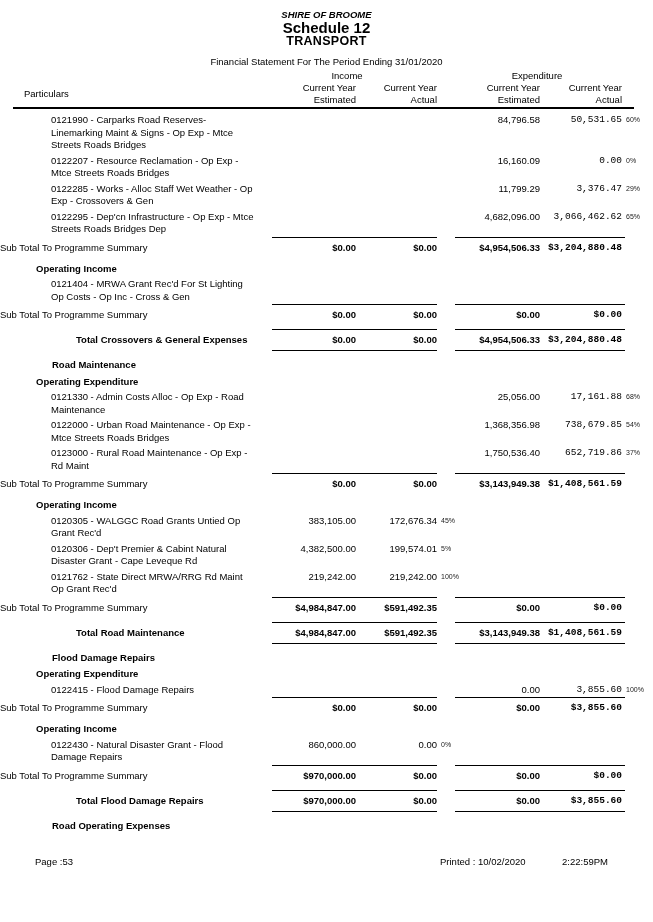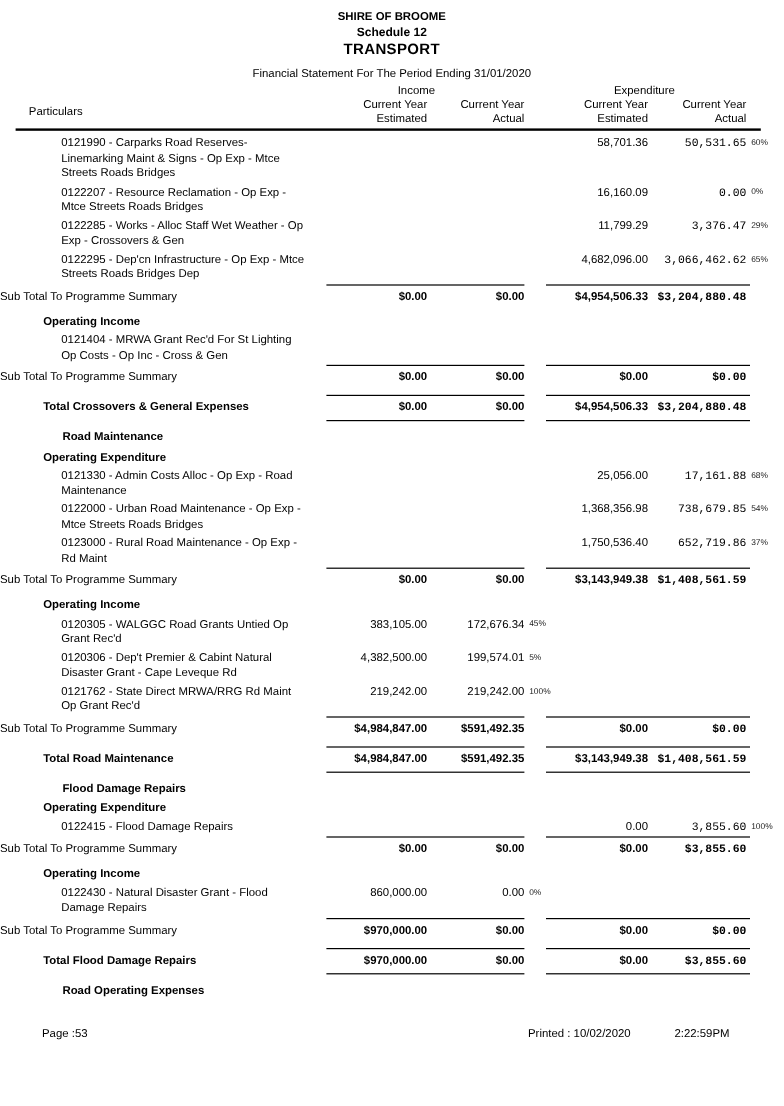--- a/index.html
+++ b/index.html
@@ -3,22 +3,22 @@
 <meta charset="utf-8">
 <style>
   html,body{margin:0;padding:0;background:#fff;}
   body{width:653px;height:922px;position:relative;overflow:hidden;
        font-family:"Liberation Sans","DejaVu Sans",sans-serif;color:#000;
        -webkit-font-smoothing:antialiased;}
   .page{position:absolute;inset:0;background:#ffffff;}
 
   
   .rpt-head{position:absolute;top:8px;left:0;width:653px;text-align:center;}
-  .h1{font-size:9.5px;font-weight:700;line-height:13px;}
-  .h2{font-size:10px;font-weight:700;line-height:13px;}
+  .h1{font-size:9.5px;font-weight:700;line-height:13px;font-style:italic;}
+  .h2{font-size:15px;font-weight:700;line-height:13px;}
   .h3{font-size:12.5px;font-weight:700;line-height:15px;letter-spacing:.3px;}
   .h4{font-size:9.5px;font-weight:400;margin-top:7px;}
 
   
   .colhead{position:absolute;top:70px;left:0;width:653px;height:40px;font-size:9.5px;}
   .grp{position:absolute;top:0;width:110px;text-align:center;}
   .grp.income{left:292px;}
   .grp.expend{left:482px;}
   .ch{position:absolute;text-align:right;line-height:11.5px;top:12px;}
   .ch .l2{display:block;}
@@ -34,21 +34,21 @@
   .row{position:relative;}
   .row .lbl{display:block;line-height:12.5px;}
   .row.account{margin:0 0 3px 0;}
   .row.account .lbl{margin-left:51px;width:205px;}
   .row.section{margin:5px 0 4px 0;font-weight:700;}
   .row.section .lbl{margin-left:27px;padding-left:25px;}
   .row.subhead{margin:2px 0 3px 0;font-weight:700;}
   .row.subhead .lbl{margin-left:36px;}
   .row.subtotal{margin:6px 0 8px 0;height:13px;}
   .row.subtotal .lbl{}
-  .row.total{margin:12px 0 12px 0;height:13px;font-weight:700;}
+  .row.total{margin:12px 0 12px 0;height:13px;font-weight:700;padding-left:40px;}
   .row.total .lbl{margin-left:36px;}
   .val{position:absolute;top:0;text-align:right;line-height:12.5px;}
   .v1{left:262px;width:94px;}
   .v2{left:357px;width:80px;}
   .v3{left:448px;width:92px;}
   .v4{left:541px;width:81px;font-family:Liberation Mono, monospace;}
   .subtotal .val,.total .val{font-weight:700;}
   .pct{position:absolute;top:2px;font-size:7px;color:#1a1a1a;}
   .pct.income{left:441px;}
   .pct.expenditure{left:626px;}
@@ -83,21 +83,21 @@
     <div class="ch c1"><span>Current Year</span><span class="l2">Estimated</span></div>
     <div class="ch c2"><span>Current Year</span><span class="l2">Actual</span></div>
     <div class="ch c3"><span>Current Year</span><span class="l2">Estimated</span></div>
     <div class="ch c4"><span>Current Year</span><span class="l2">Actual</span></div>
   </div>
   <div class="headrule"></div>
 
   <div class="rows">
       <div class="row account">
         <span class="lbl">0121990 - Carparks Road Reserves- Linemarking Maint &amp; Signs  - Op Exp - Mtce Streets Roads Bridges</span>
-        <span class="val v3">58,701.36</span>
+        <span class="val v3">84,796.58</span>
         <span class="val v4">50,531.65</span>
         <span class="pct expenditure">60%</span>
       </div>
       <div class="row account">
         <span class="lbl">0122207 - Resource Reclamation  - Op Exp - Mtce Streets Roads Bridges</span>
         <span class="val v3">16,160.09</span>
         <span class="val v4">0.00</span>
         <span class="pct expenditure">0%</span>
       </div>
       <div class="row account">

